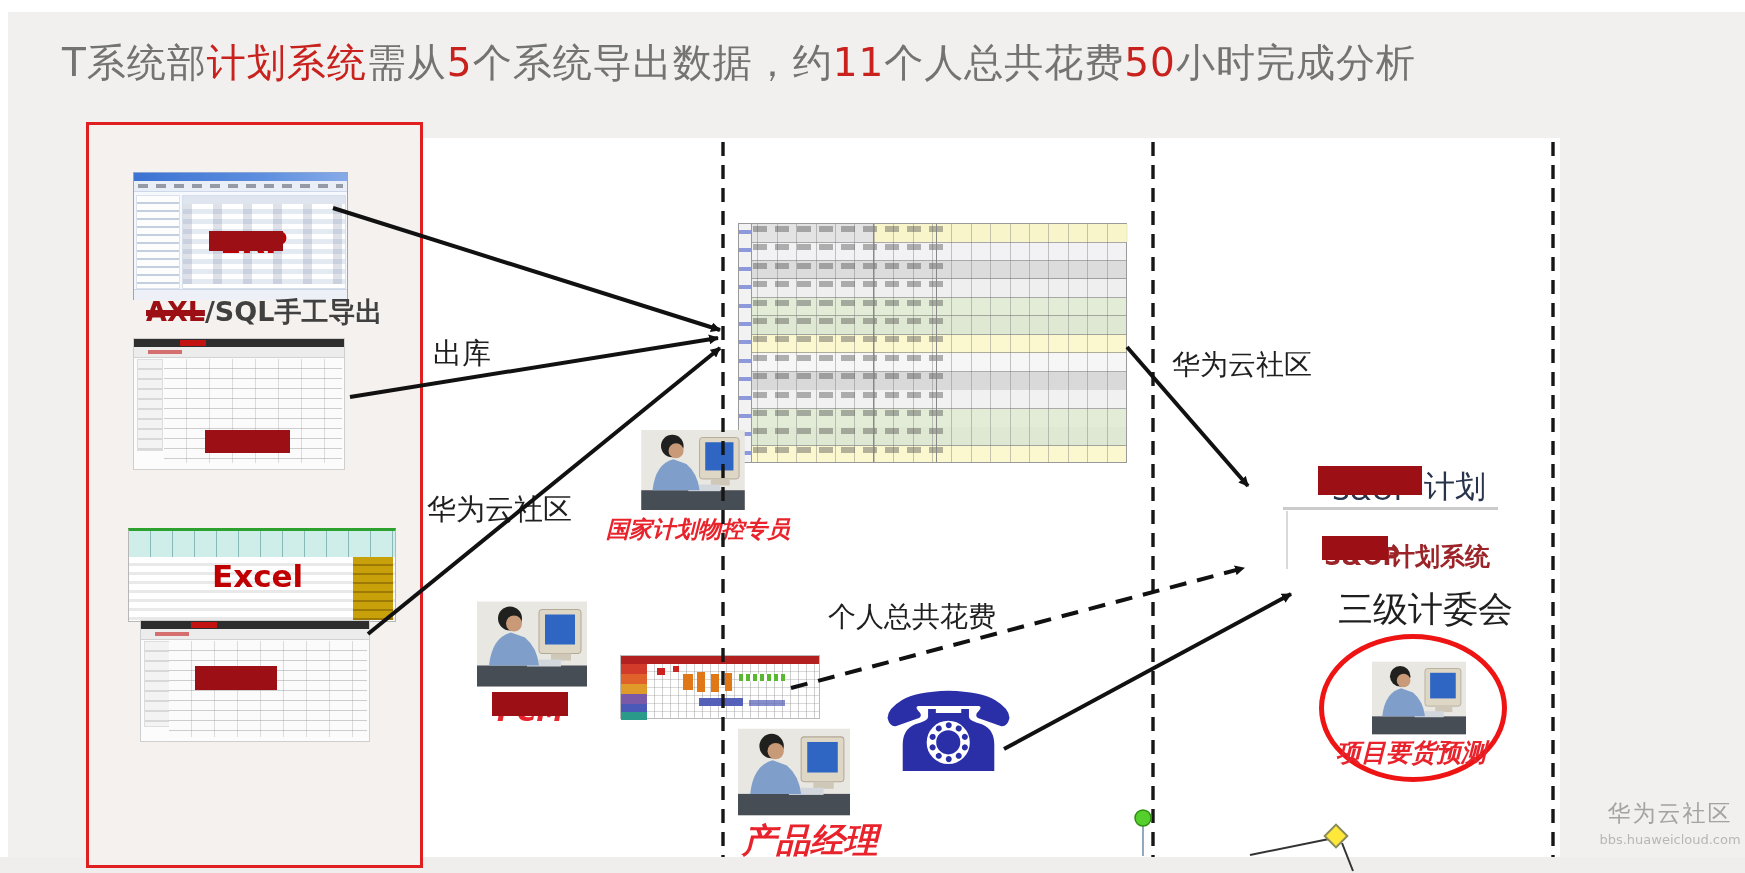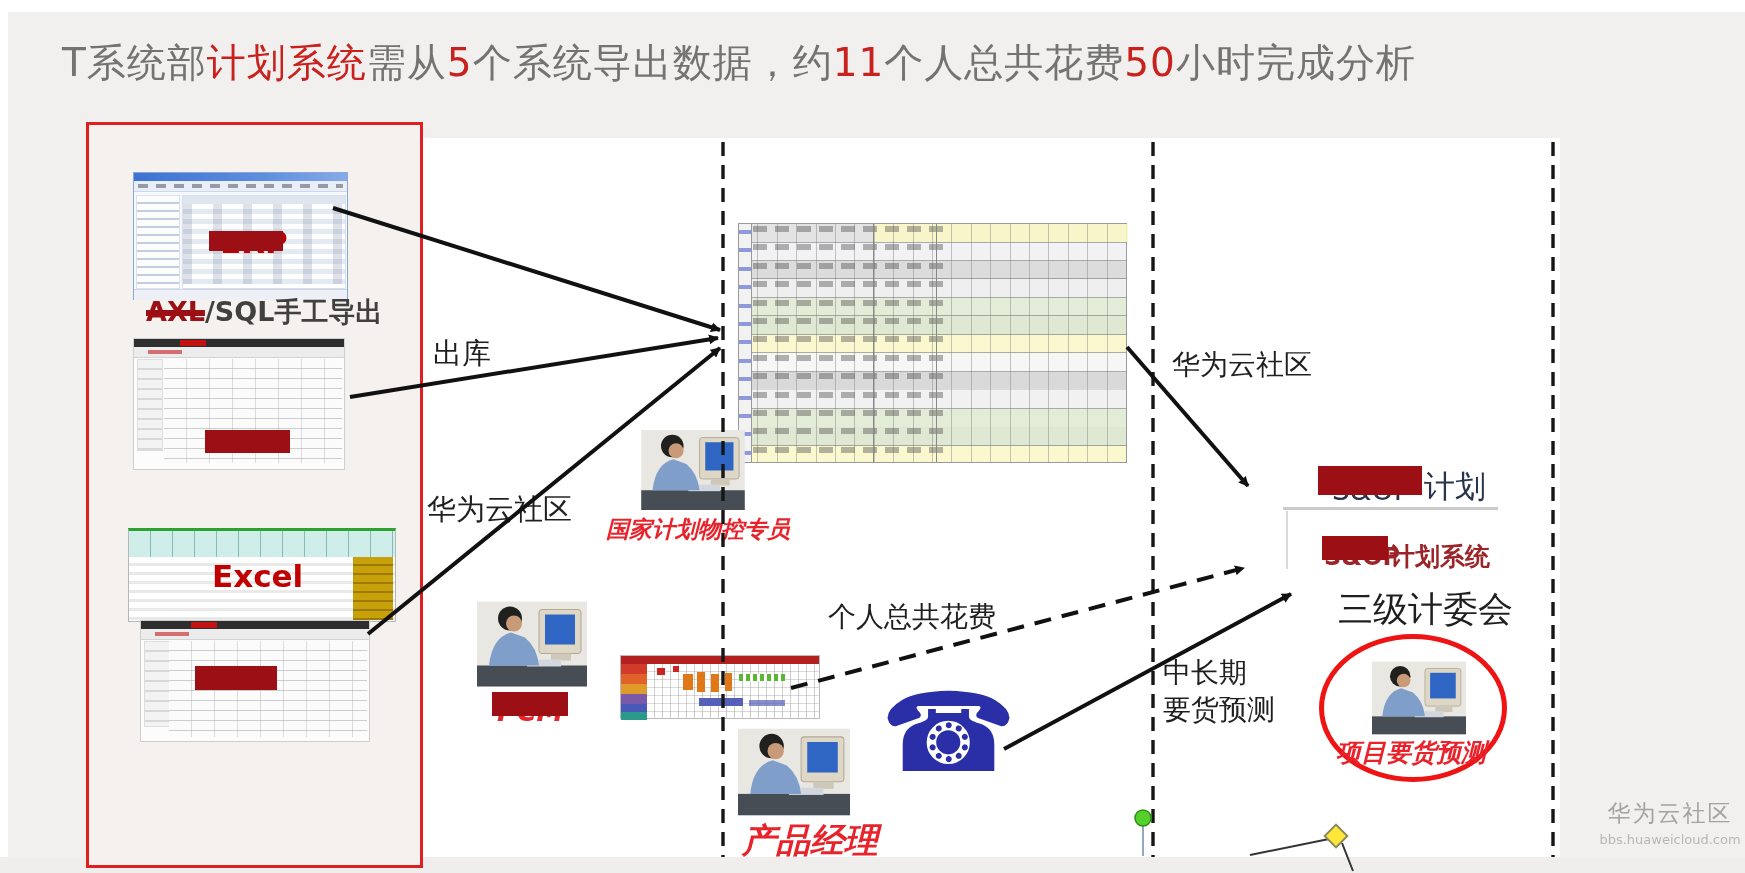--- a/index.html
+++ b/index.html
@@ -178,24 +178,20 @@
       </div>
     <div class="sheet-left" style="top:20px;height:84px;"></div>
     <div class="sheet-body abs" style="left:28px;top:20px;right:2px;height:96px;"></div>
   </div>
   <div class="abs redact" style="left:195px;top:666px;width:82px;height:24px;"></div>
 
   <div class="abs lab" style="left:433px;top:334px;font-size:29px;">出库</div>
   <div class="abs lab" style="left:427px;top:490px;font-size:29px;">华为云社区</div>
   <div class="abs lab" style="left:1172px;top:346px;font-size:28px;">华为云社区</div>
   <div class="abs lab" style="left:828px;top:598px;font-size:28px;">个人总共花费</div>
-  <div class="abs lab" style="left:1163px;top:654px;font-size:28px;line-height:37px;">
-    <div>中长期</div>
-    <div>要货预测</div>
-  </div>
 
   <div class="abs main-table mock">
     <div class="yellowhdr"></div>
     <div class="grid"></div>
     <div class="numcol"></div>
     <div class="speckle"></div>
     <div class="widecol"></div>
   </div>
 
   <svg class="photo-svg" style="left:640px;top:430px;" width="106" height="80" viewBox="0 0 110 85">

